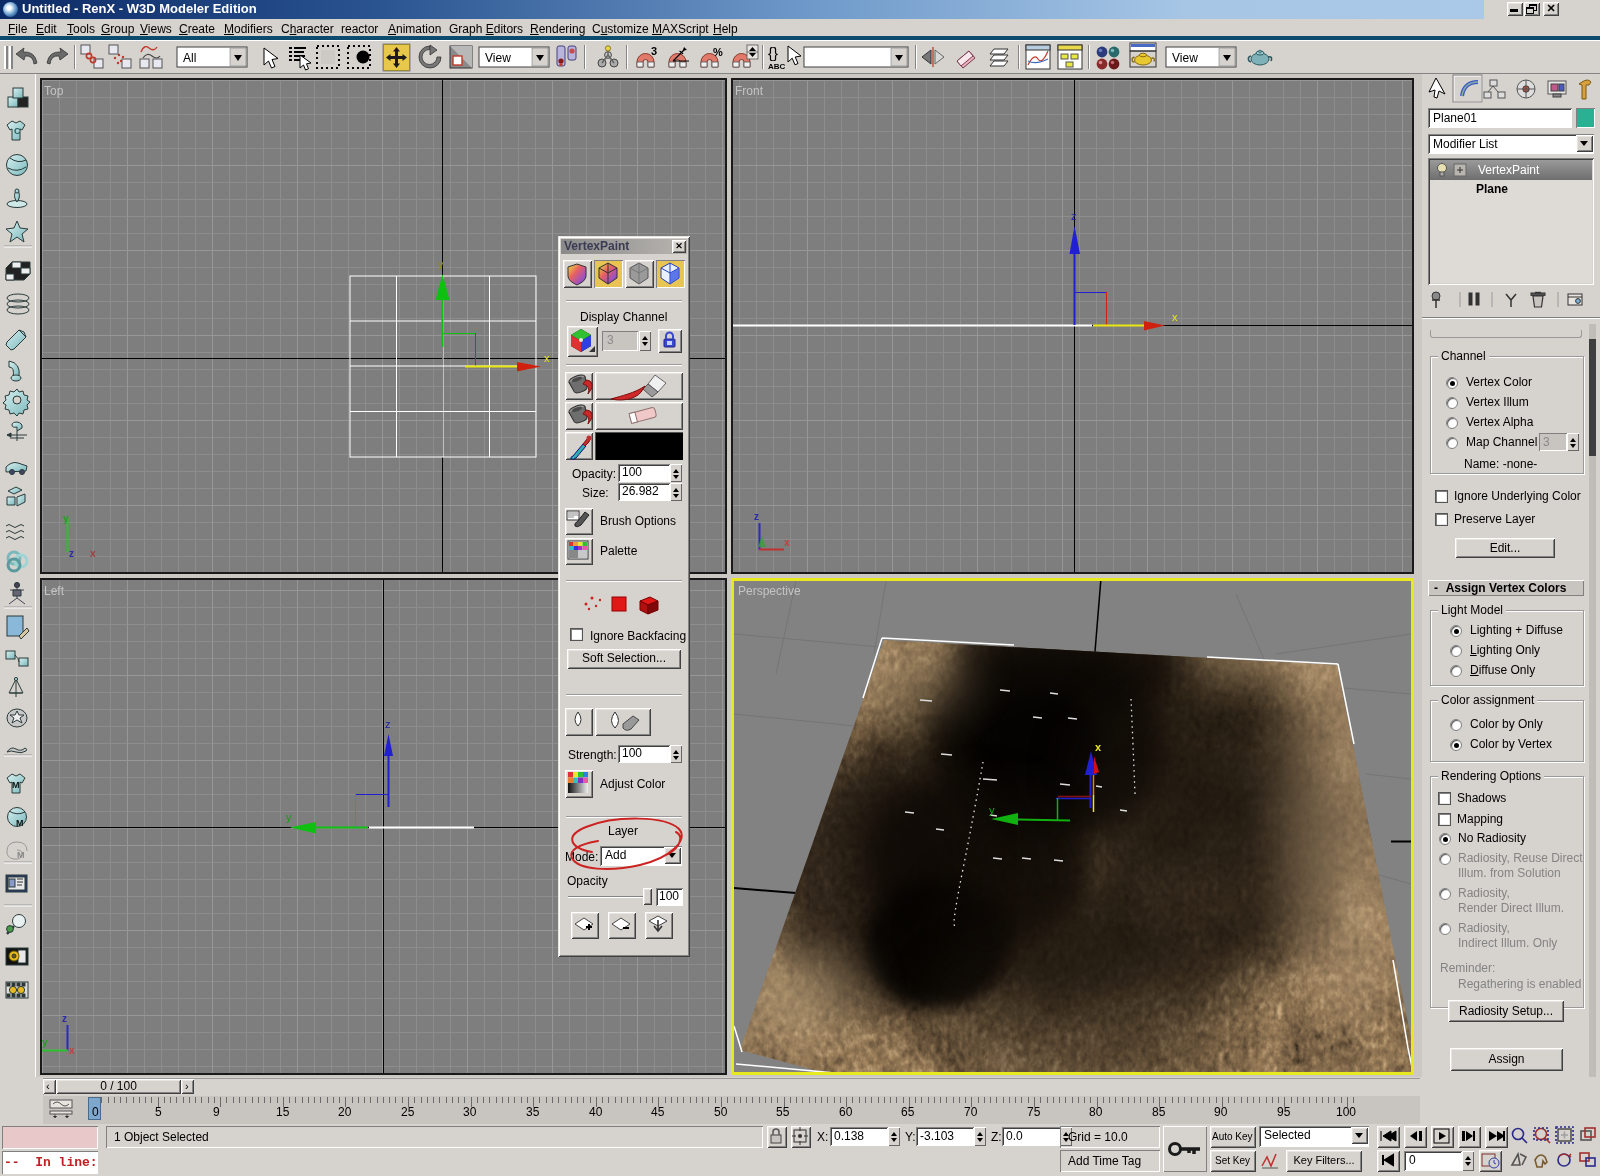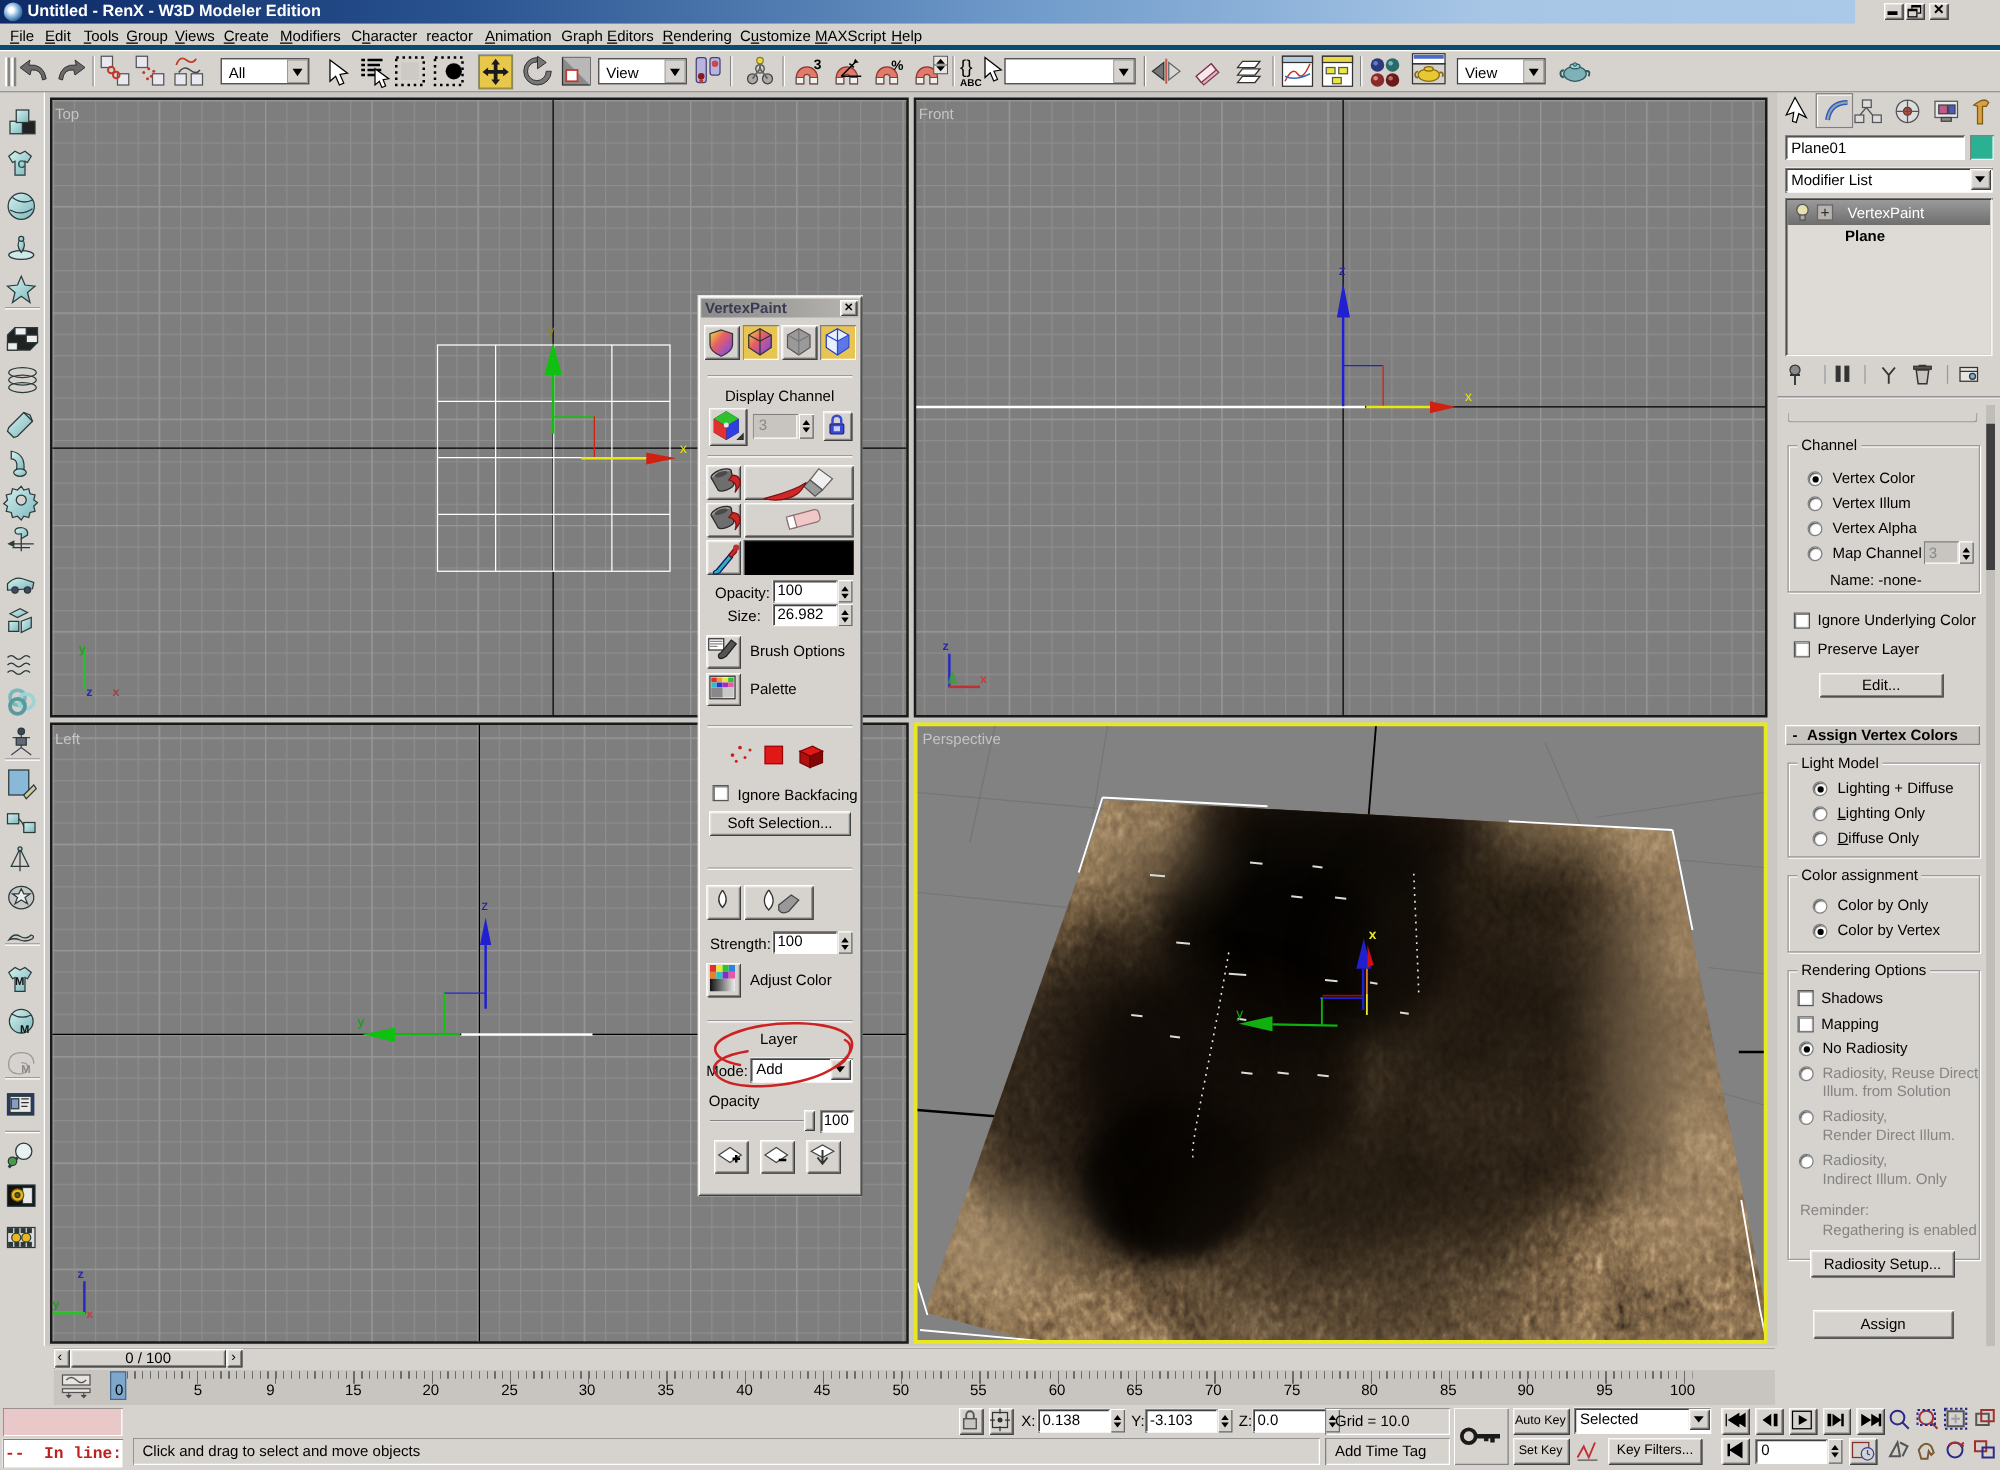--- a/index.html
+++ b/index.html
@@ -830,21 +830,21 @@
   <span class="abs" style="left:1152px;top:9px;">85</span>
     <span class="abs" style="left:1214px;top:9px;">90</span>
   <span class="abs" style="left:1277px;top:9px;">95</span>
     <span class="abs" style="left:1336px;top:9px;">100</span>
 </div>
 <div class="abs" id="statusbar" style="left:0;top:1124px;width:1600px;height:52px;background:#d6d3ce;font-size:12px;">
 
   <div class="abs" style="left:2px;top:2px;width:96px;height:23px;background:#e8c8c8;box-shadow:inset 1px 1px 0 #808080, inset -1px -1px 0 #fff;"></div>
   <div class="abs" style="left:2px;top:27px;width:96px;height:23px;background:#fff;box-shadow:inset 1px 1px 0 #808080;color:#c02020;font-family:'Liberation Mono',monospace;font-size:13px;font-weight:bold;padding:4px 0 0 2px;">--&nbsp; In line:</div>
 
-  <div class="abs" style="left:106px;top:26px;width:950px;height:22px;box-shadow:inset 1px 1px 0 #808080, inset -1px -1px 0 #fff;padding:4px 0 0 8px;">Click and drag to select and move objects</div>
+  <div class="abs" style="left:106px;top:2px;width:657px;height:22px;box-shadow:inset 1px 1px 0 #808080, inset -1px -1px 0 #fff;padding:4px 0 0 8px;">1 Object Selected</div>
 
   <div class="abs btn" style="left:767px;top:2px;width:20px;height:22px;">
     <svg width="18" height="20">
         <rect x="4" y="9" width="10" height="8" fill="#c8c5c0" stroke="#444"></rect>
         <path d="M6 9 v-3 a3 3 0 0 1 6 0 v3" fill="none" stroke="#555" stroke-width="1.5"></path>
       </svg>
   </div>
   <div class="abs btn" style="left:791px;top:2px;width:20px;height:22px;">
     <svg width="18" height="20">
         <rect x="3" y="4" width="12" height="12" fill="none" stroke="#333"></rect>

